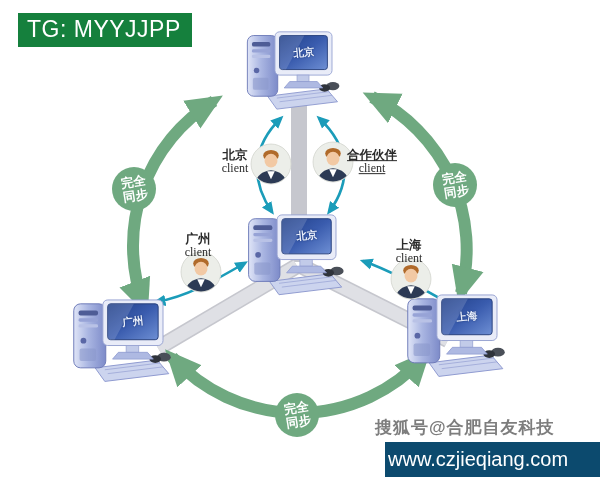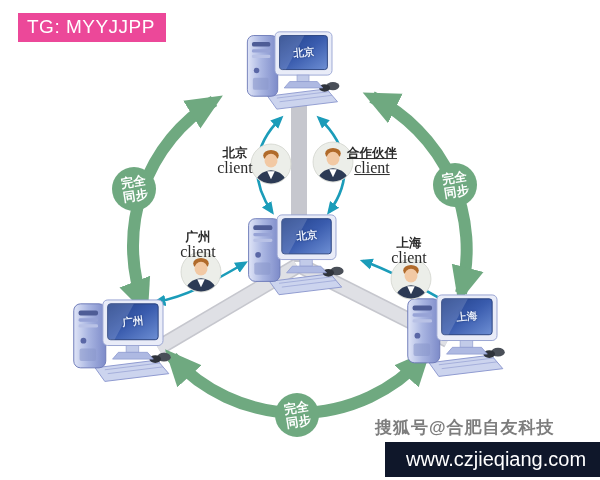--- a/index.html
+++ b/index.html
@@ -3,50 +3,50 @@
 <meta charset="utf-8">
 <style>
   html,body{margin:0;padding:0;background:#ffffff;}
   #stage{
     position:relative;width:600px;height:480px;background:#ffffff;overflow:hidden;
     font-family:"Liberation Sans","DejaVu Sans",sans-serif;
   }
   .abs{position:absolute;}
   #diagram-svg{position:absolute;left:0;top:0;}
   .tg-label{
-    left:18px;top:13px;background:#ec4899;color:#ffffff;
-    font-size:19px;letter-spacing:.5px;padding:3px 11px 4px 9px;white-space:nowrap;
+    left:18px;top:13px;background:#15803d;color:#ffffff;
+    font-size:23px;letter-spacing:.5px;padding:3px 11px 4px 9px;white-space:nowrap;
   }
   .screen-label{
     color:#e9effc;font-weight:bold;font-size:10.5px;white-space:nowrap;
     transform:translate(-50%,-50%) rotate(-6deg);
     text-shadow:0 0 2px #16306c;
   }
   .sync-badge{
     width:44px;height:44px;border-radius:50%;background:#6fa980;
     display:flex;align-items:center;justify-content:center;
     transform:translate(-50%,-50%);
   }
   .sync-badge .badge-text{
     color:#ffffff;font-weight:bold;font-size:12.5px;line-height:1.12;
     text-align:center;transform:rotate(-9deg);white-space:nowrap;
   }
   .client-label{
     transform:translate(-50%,-50%);text-align:center;color:#2b2b2b;
     line-height:1.05;white-space:nowrap;
   }
   .client-label .city{font-size:12.5px;font-weight:bold;}
-  .client-label .role{font-size:16px;font-family:"Liberation Serif","DejaVu Serif",serif;}
+  .client-label .role{font-size:12px;font-family:"Liberation Serif","DejaVu Serif",serif;}
   .watermark{
     left:375px;top:416px;color:#7d7d7d;font-weight:bold;font-size:17px;
     letter-spacing:1px;white-space:nowrap;
   }
   .site-bar{
-    left:385px;top:442px;width:215px;height:35px;background:#0f172a;
-    color:#ffffff;font-size:20px;line-height:35px;padding-left:21px;
+    left:385px;top:442px;width:215px;height:35px;background:#0c4a6e;
+    color:#ffffff;font-size:20px;line-height:35px;padding-left:3px;
     box-sizing:border-box;white-space:nowrap;
   }
 </style>
 </head>
 <body>
 
 <div id="stage">
 
   <svg id="diagram-svg" width="600" height="480" viewBox="0 0 600 480">
     <defs>

